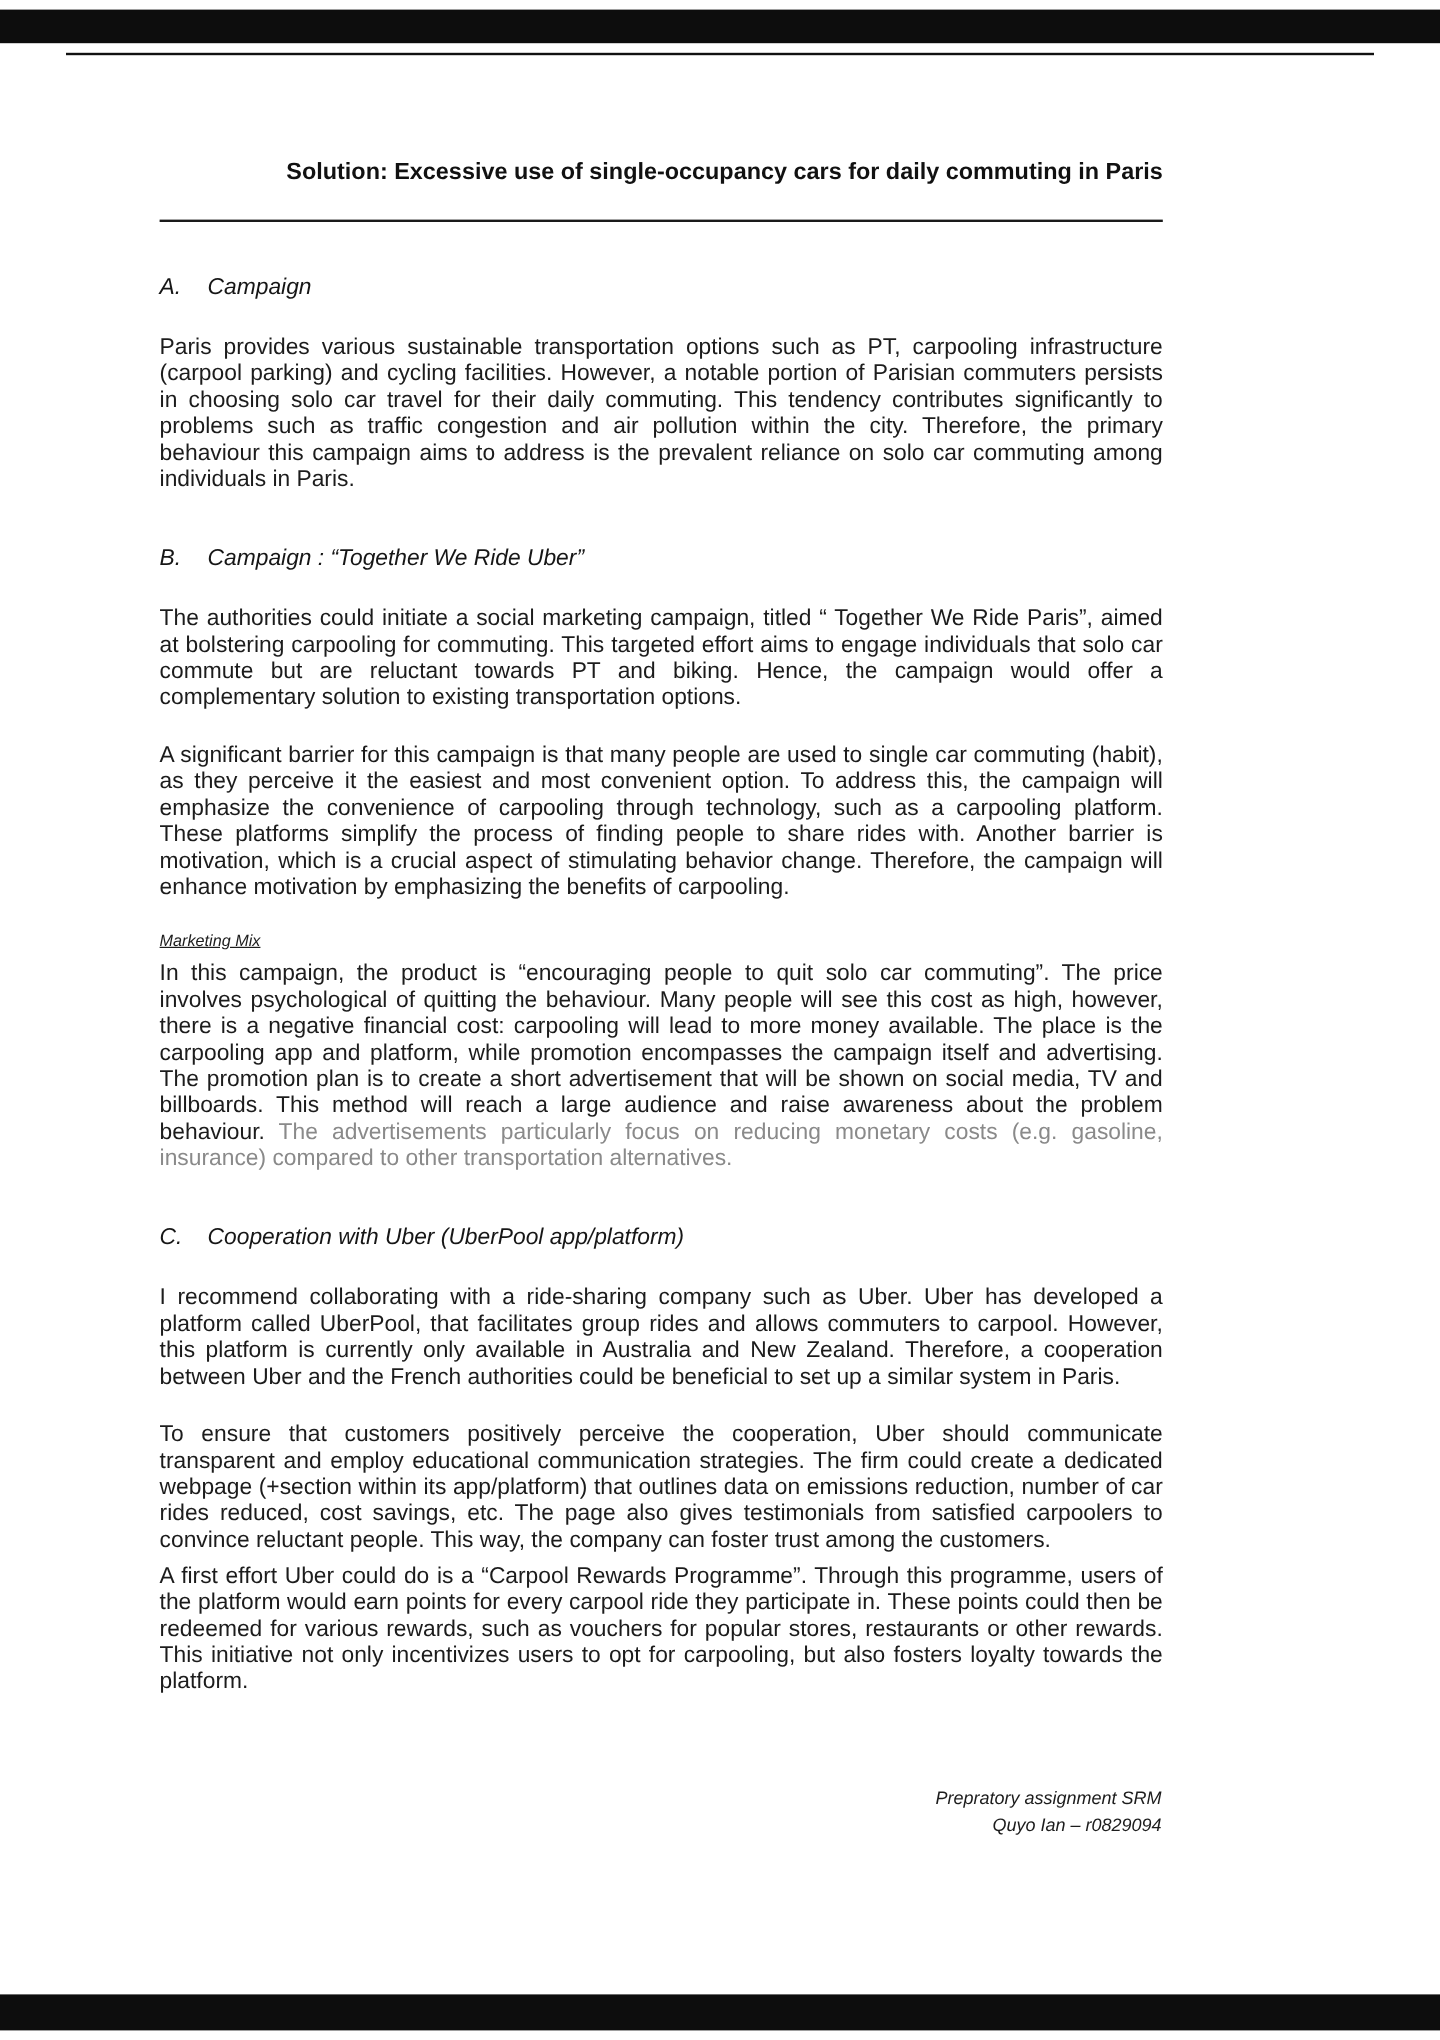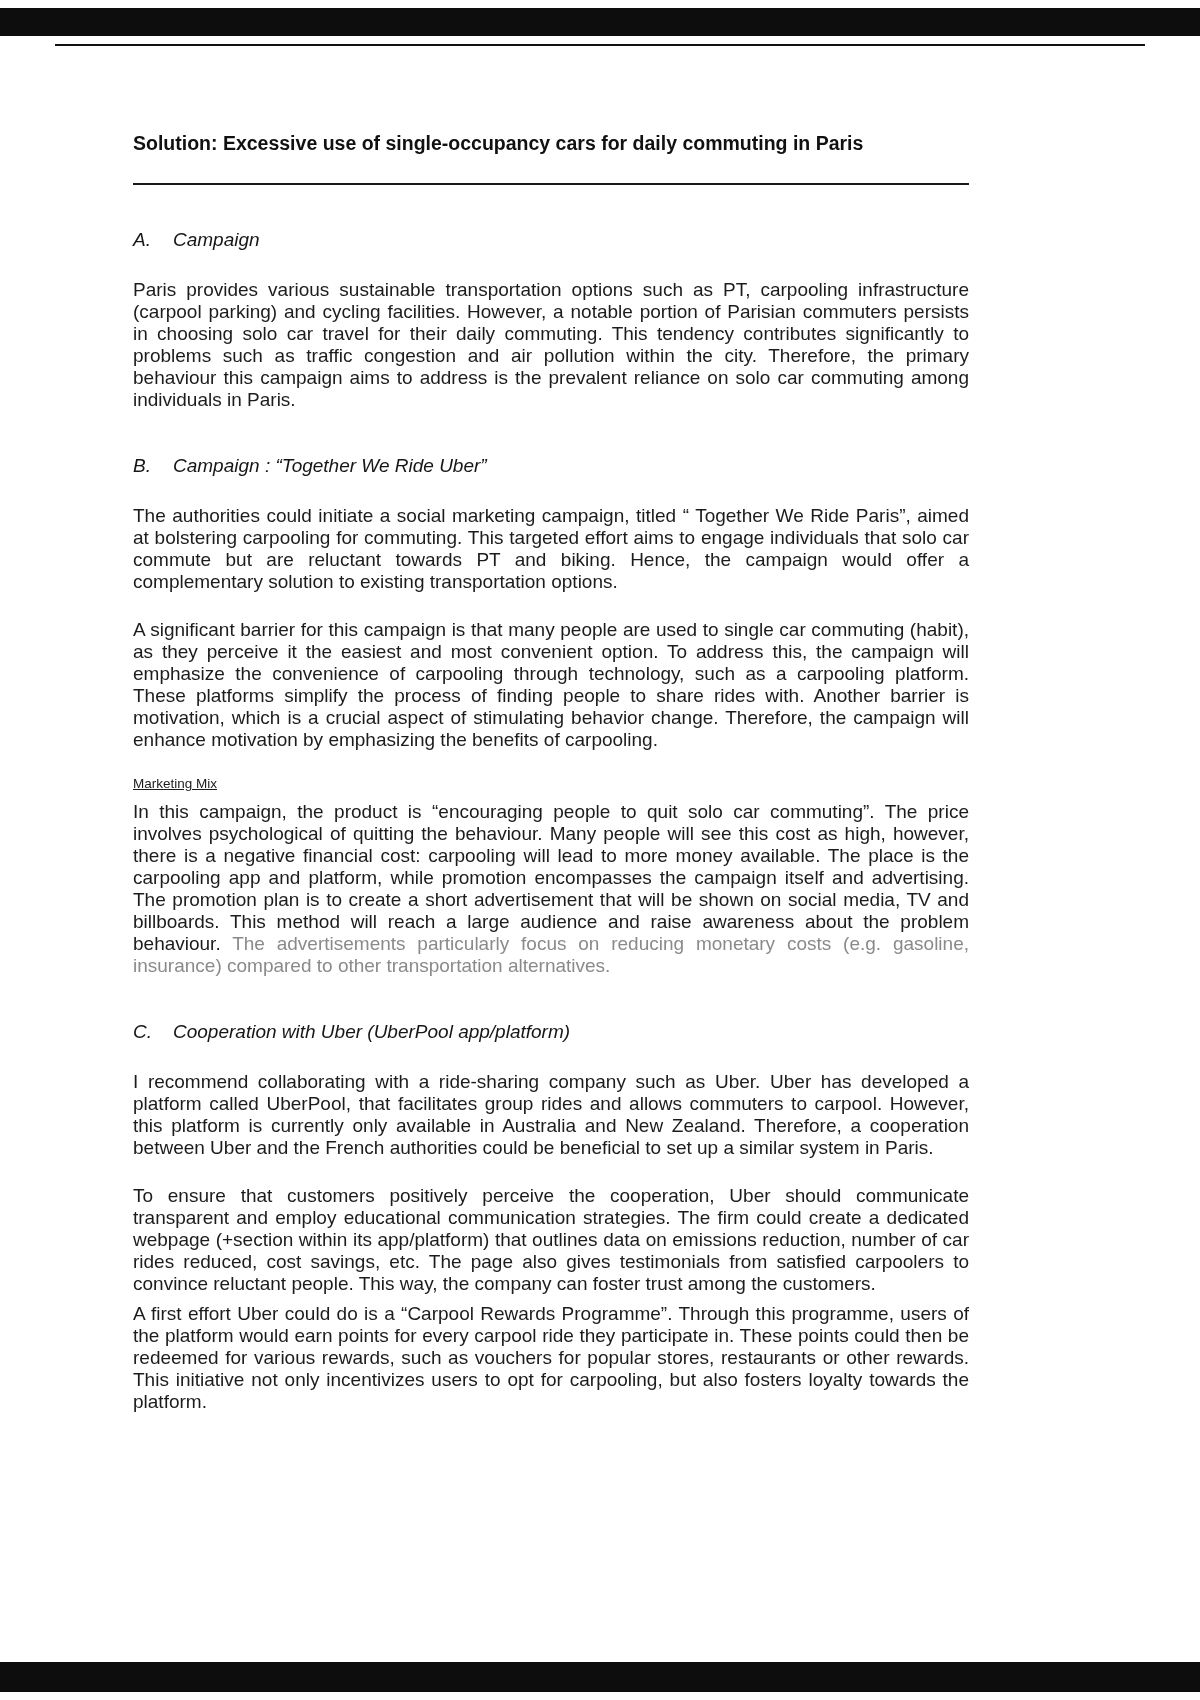--- a/index.html
+++ b/index.html
@@ -35,20 +35,21 @@
     top: 0;
     left: 133px;
     width: 836px;
   }
   h1.doc-title {
     margin: 130px 0 0 0;
     font-size: 19.5px;
     line-height: 26px;
     font-weight: bold;
     color: #111;
+    text-align: right;
   }
   .title-rule {
     border: none;
     border-top: 2px solid #1a1a1a;
     margin: 27px 0 0 0;
   }
   h2.section-heading {
     margin: 42px 0 0 0;
     font-size: 19px;
     line-height: 26px;
@@ -66,20 +67,21 @@
     font-size: 19px;
     line-height: 22px;
     text-align: justify;
     color: #1c1c1c;
   }
   .gray-span { color: #8a8a8a; }
   .subhead {
     margin: 24px 0 0 0;
     font-size: 13.5px;
     line-height: 18px;
+    font-style: italic;
     text-decoration: underline;
     color: #1c1c1c;
   }
   p.after-subhead { margin-top: 8px; }
   .footer {
     position: absolute;
     top: 1487px;
     right: 232px;
     text-align: right;
     font-style: italic;
@@ -121,16 +123,20 @@
       <span class="letter">C.</span>
       <span class="name">Cooperation with Uber (UberPool app/platform)</span>
     </h2>
     <p class="body-para">I recommend collaborating with a ride-sharing company such as Uber. Uber has developed a platform called UberPool, that facilitates group rides and allows commuters to carpool. However, this platform is currently only available in Australia and New Zealand. Therefore, a cooperation between Uber and the French authorities could be beneficial to set up a similar system in Paris.</p>
     <p class="body-para">To ensure that customers  positively perceive the cooperation, Uber should communicate transparent and employ educational communication strategies. The firm could create a dedicated webpage (+section within its app/platform) that outlines data on emissions reduction, number of car rides reduced, cost savings, etc. The page also gives testimonials from satisfied carpoolers to convince reluctant people. This way, the company can foster trust among the customers.</p>
 
     <p class="body-para after-subhead">A first effort Uber could do is a “Carpool Rewards Programme”. Through this programme, users of the platform would earn points for every carpool ride they participate in. These points could then be redeemed for various rewards, such as vouchers for popular stores, restaurants or other rewards. This initiative not only incentivizes users to opt for carpooling, but also fosters loyalty towards the platform.</p>
 
   </div>
 
+  <div class="footer">
+    <div>Prepratory assignment SRM</div>
+    <div>Quyo Ian – r0829094</div>
+  </div>
 
   <div class="bar bottom"></div>
 
 </div>
 
 </body></html>

